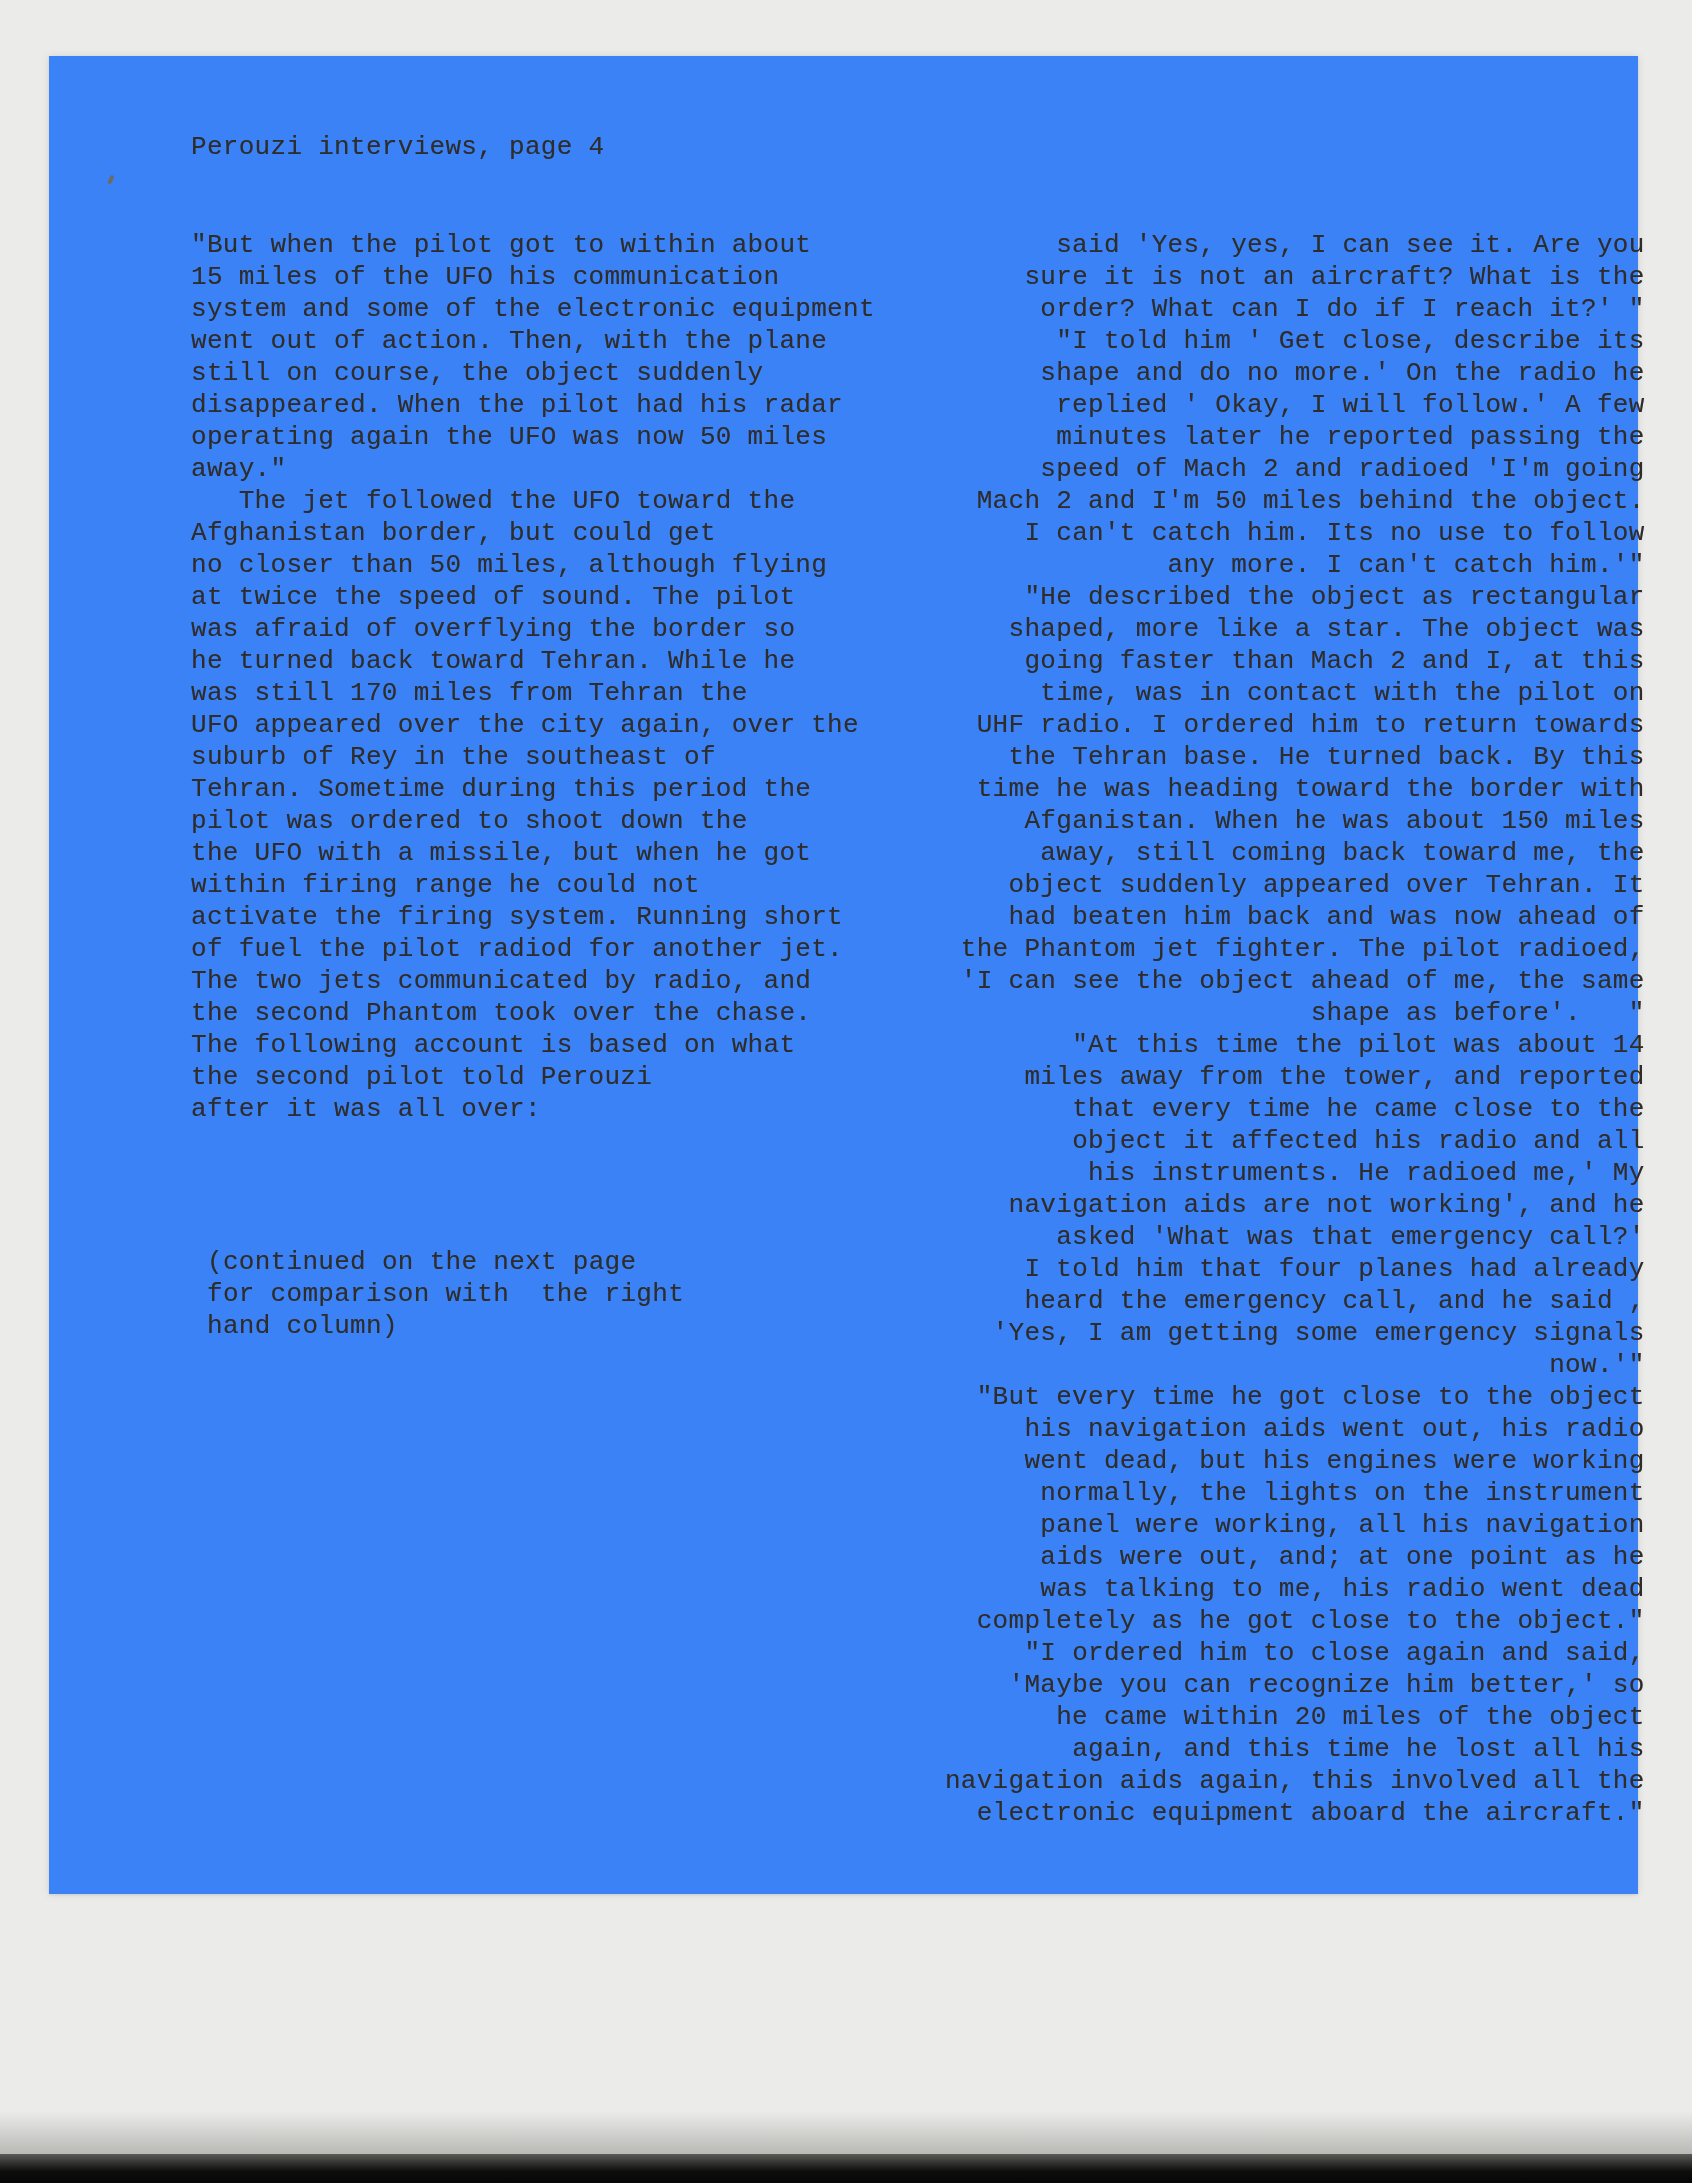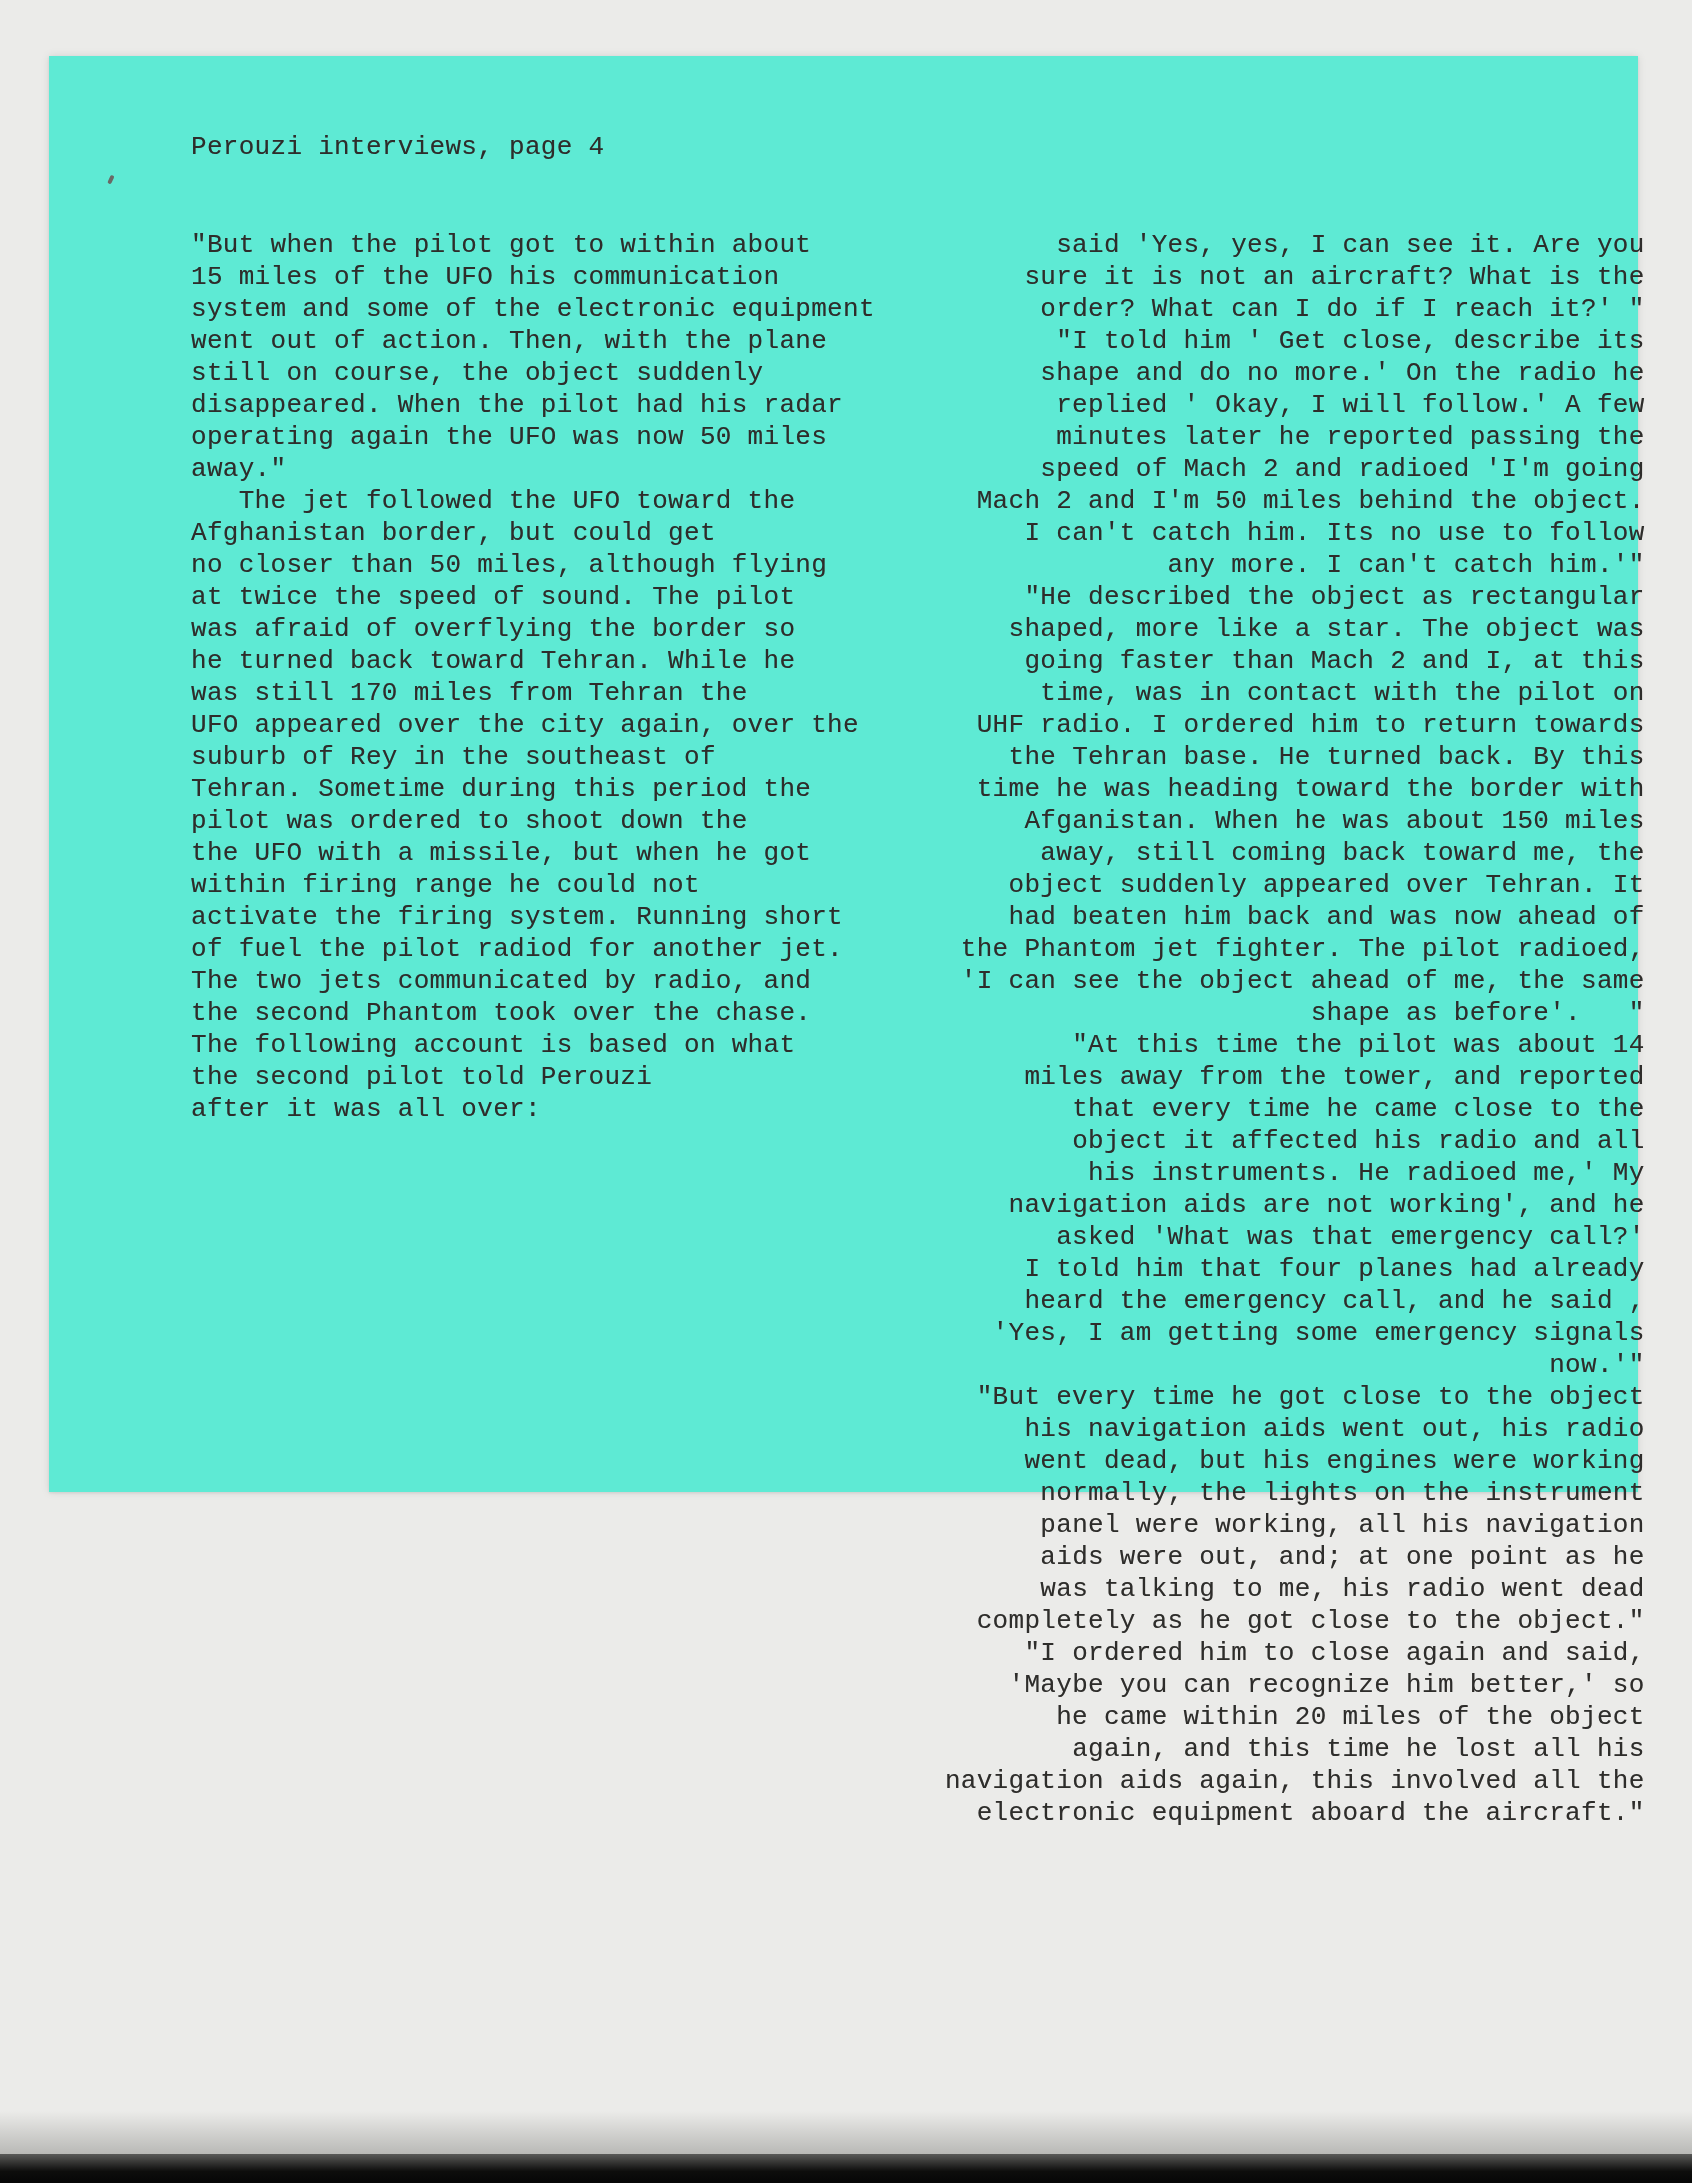--- a/index.html
+++ b/index.html
@@ -15,22 +15,22 @@
     position: relative;
     width: 1693px;
     height: 2183px;
     background: #ebebe9;
   }
   .paper {
     position: absolute;
     left: 49px;
     top: 56px;
     width: 1589px;
-    height: 1436px;
-    background: #5eead4;
+    height: 1838px;
+    background: #3b82f6;
     box-shadow: 0 0 8.6px rgba(0,0,0,0.10), 0 1.2px 2.4px rgba(0,0,0,0.08);
   }
   .typewritten {
     color: #2e2d2b;
     font-size: 26px;
     line-height: 32px;
     white-space: pre;
     letter-spacing: 0.3px;
     text-shadow: 0 0 0.6px rgba(46,45,43,0.35);
   }
@@ -110,20 +110,23 @@
 pilot was ordered to shoot down the
 the UFO with a missile, but when he got
 within firing range he could not
 activate the firing system. Running short
 of fuel the pilot radiod for another jet.
 The two jets communicated by radio, and
 the second Phantom took over the chase.
 The following account is based on what
 the second pilot told Perouzi
 after it was all over:</div>
+    <div class="typewritten note">(continued on the next page
+for comparison with  the right
+hand column)</div>
     <div class="typewritten col-right">said 'Yes, yes, I can see it. Are you
 sure it is not an aircraft? What is the
 order? What can I do if I reach it?' "
    "I told him ' Get close, describe its
 shape and do no more.' On the radio he
 replied ' Okay, I will follow.' A few
 minutes later he reported passing the
 speed of Mach 2 and radioed 'I'm going
 Mach 2 and I'm 50 miles behind the object.
 I can't catch him. Its no use to follow

